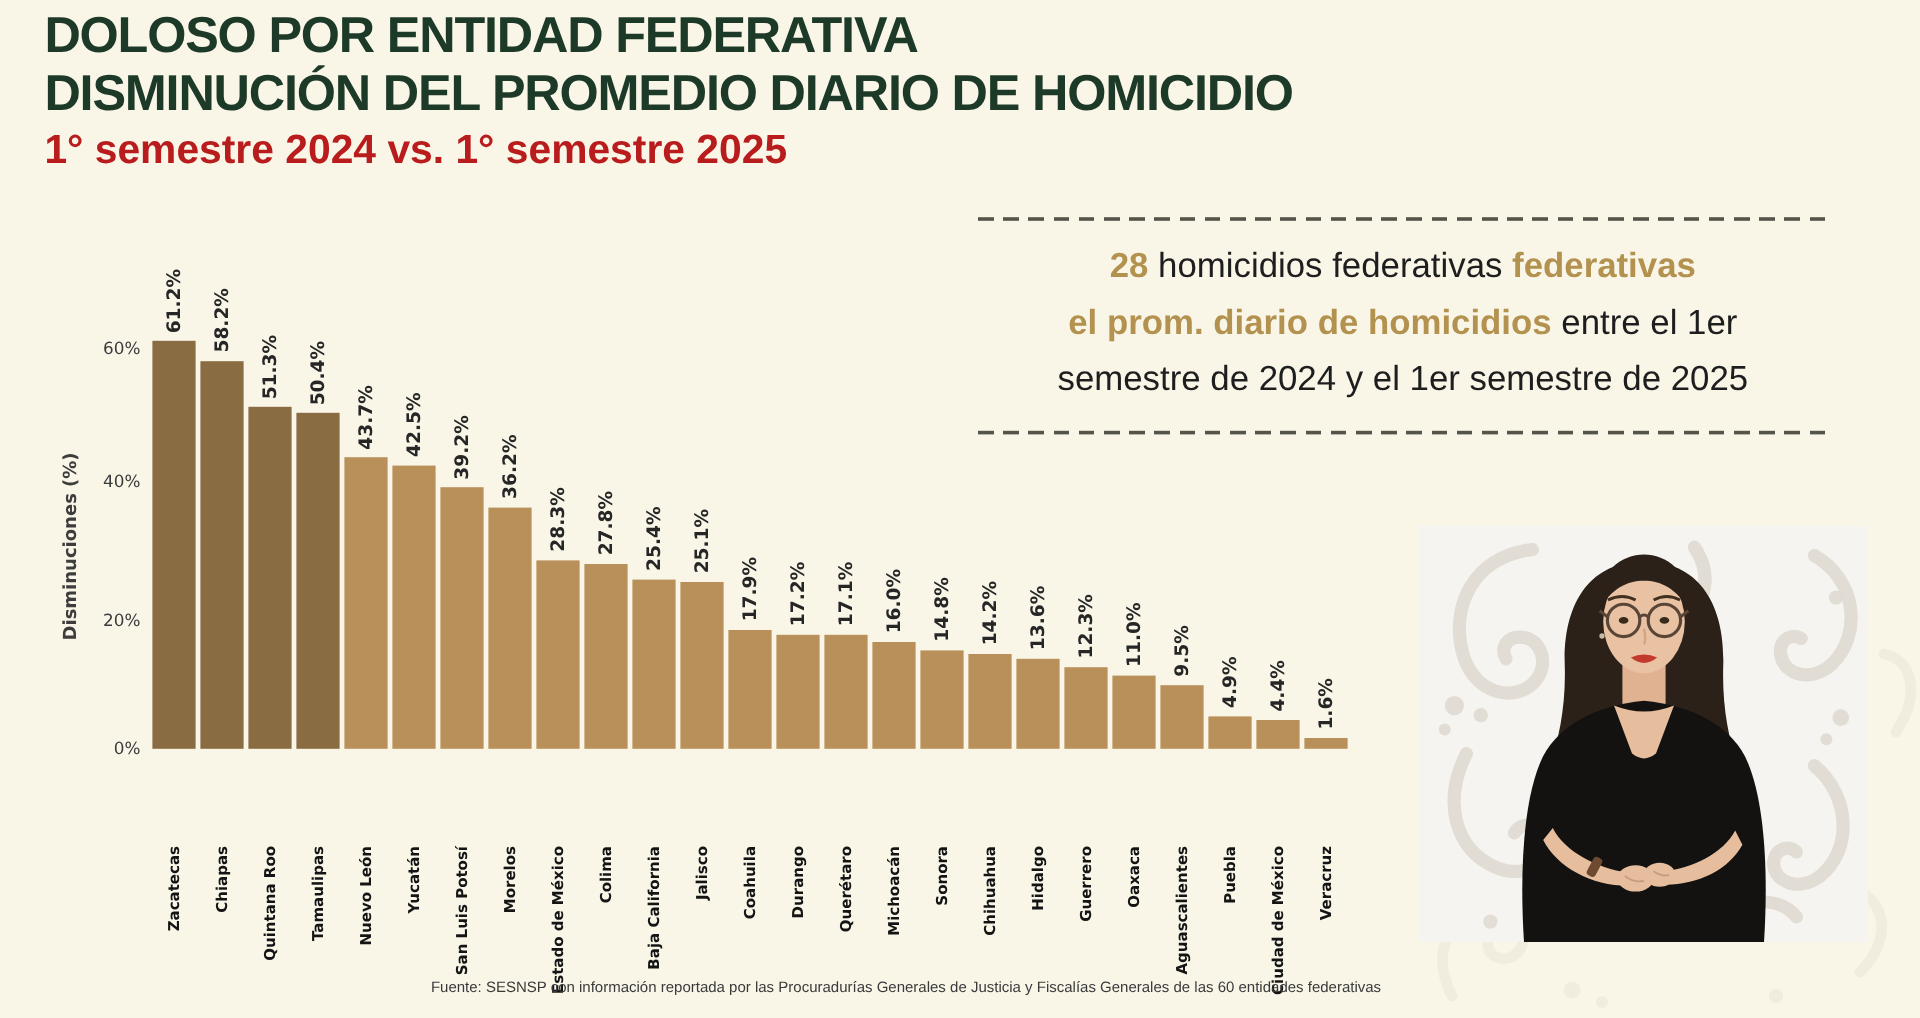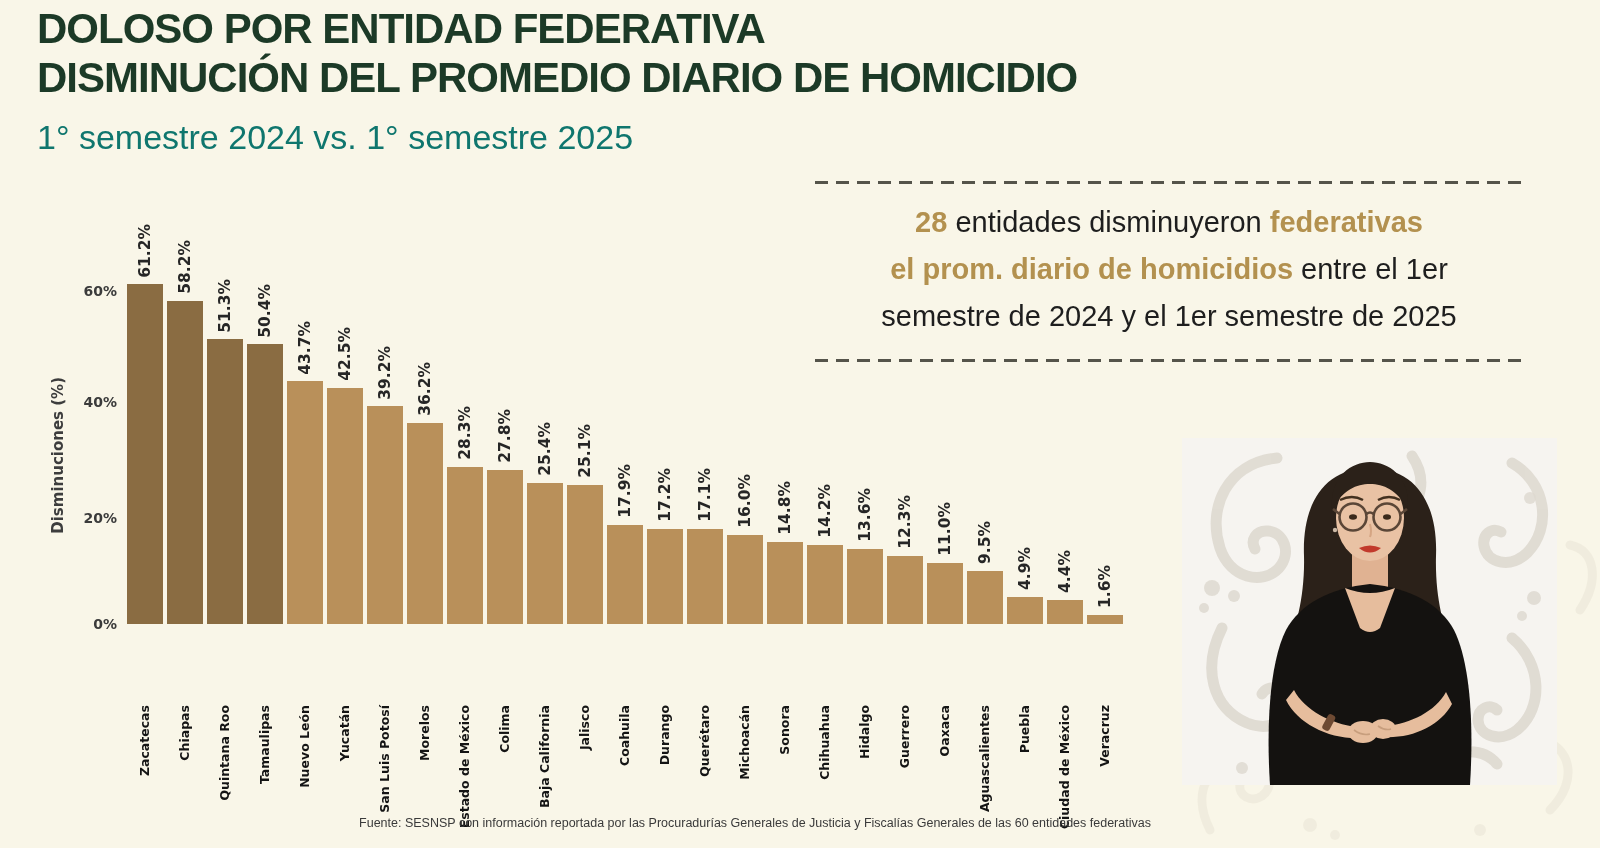--- a/index.html
+++ b/index.html
@@ -8,22 +8,22 @@
     background:#f9f6e8;
     font-family:"Liberation Sans","DejaVu Sans",sans-serif;
   }
   
   .title{
     position:absolute;left:37px;top:4px;
     font-size:42px;line-height:49px;font-weight:800;letter-spacing:-1px;
     color:#1c3a27;
   }
   .subtitle{
-    position:absolute;left:37px;top:118px;
-    font-size:34px;font-weight:400;color:#0f766e;
+    position:absolute;left:37px;top:106px;
+    font-size:34px;font-weight:700;color:#b91c1c;
   }
   
   .callout{position:absolute;left:815px;top:181px;width:708px;}
   .dash-line{height:3px;background:repeating-linear-gradient(90deg,#55544a 0 13px,transparent 13px 21px);}
   .callout-body{padding:15px 2px 19px;text-align:center;font-size:29px;line-height:47px;color:#1e1e1e;}
   .callout-body .gold{color:#b3914f;font-weight:700;}
   
   .plot{position:absolute;left:125px;top:194px;width:1000px;height:430px;display:flex;}
   .bar-col{position:relative;width:40px;height:430px;flex:0 0 40px;}
   .bar{position:absolute;bottom:0;left:2px;width:36px;}
@@ -35,21 +35,21 @@
   }
   .bar-cat{
     position:absolute;top:511px;left:12px;width:16px;
     writing-mode:vertical-rl;transform:rotate(180deg);
     font-family:"DejaVu Sans",sans-serif;font-weight:700;font-size:12.5px;
     line-height:16px;color:#141414;white-space:nowrap;
   }
   .yticks{position:absolute;left:55px;top:194px;width:62px;height:430px;}
   .ytick{
     position:absolute;right:0;width:62px;text-align:right;
-    font-family:"DejaVu Sans",sans-serif;font-size:14px;color:#3b3b3b;line-height:20px;font-weight:bold;
+    font-family:"DejaVu Sans",sans-serif;font-size:14px;color:#3b3b3b;line-height:20px;
   }
   .ylabel-wrap{
     position:absolute;left:46px;top:285px;width:24px;height:340px;
     display:flex;align-items:center;justify-content:center;
   }
   .ylabel{
     writing-mode:vertical-rl;transform:rotate(180deg);
     font-family:"DejaVu Sans",sans-serif;font-weight:700;font-size:15px;color:#3d3d3d;
     white-space:nowrap;
   }
@@ -70,21 +70,21 @@
 
 <div class="title">
   <div>DOLOSO POR ENTIDAD FEDERATIVA</div>
   <div>DISMINUCIÓN DEL PROMEDIO DIARIO DE HOMICIDIO</div>
 </div>
 <div class="subtitle">1° semestre 2024 vs. 1° semestre 2025</div>
 
 <div class="callout">
   <div class="dash-line"></div>
   <div class="callout-body">
-      <div><span class="gold">28</span><span> entidades disminuyeron </span><span class="gold">federativas</span></div>
+      <div><span class="gold">28</span><span> homicidios federativas </span><span class="gold">federativas</span></div>
       <div><span class="gold">el prom. diario de homicidios</span><span> entre el 1er</span></div>
       <div><span>semestre de 2024 y el 1er semestre de 2025</span></div>
     </div>
   <div class="dash-line"></div>
 </div>
 
 <div class="ylabel-wrap">
   <span class="ylabel">Disminuciones (%)</span>
 </div>
 <div class="yticks">

